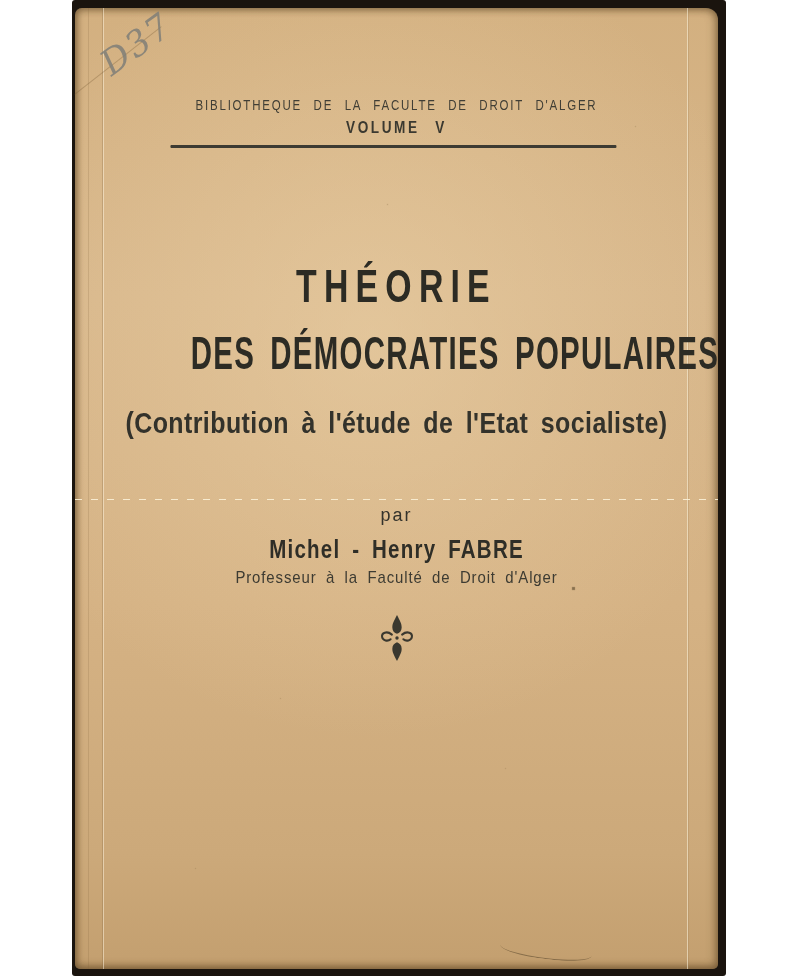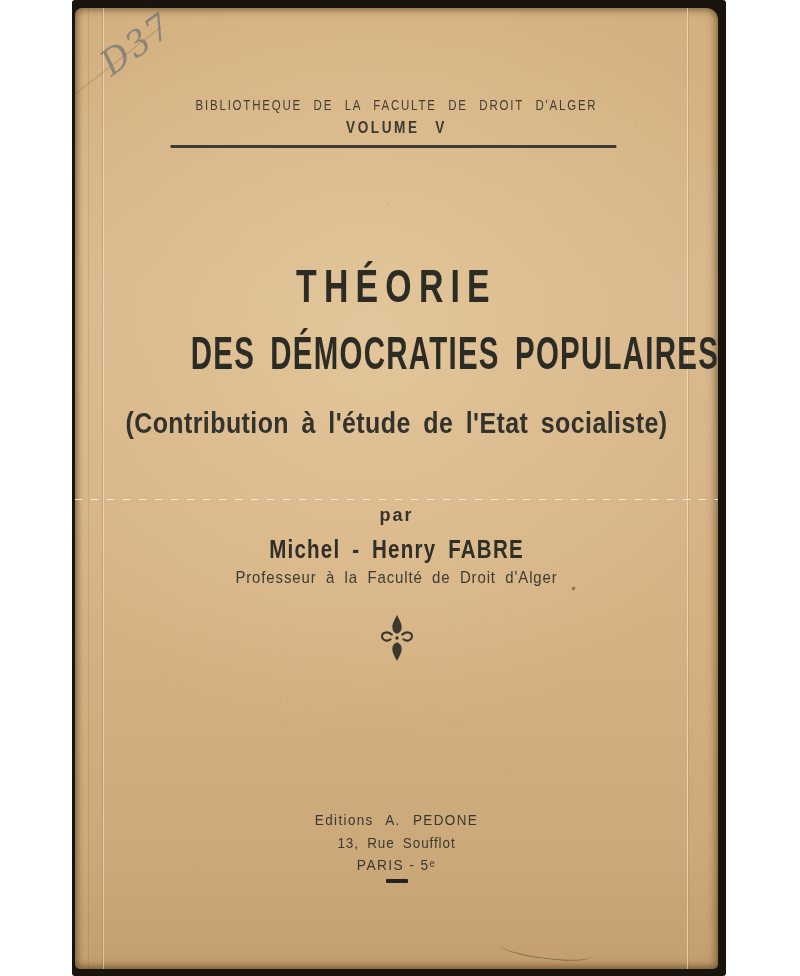--- a/index.html
+++ b/index.html
@@ -46,21 +46,21 @@
   .volume{top:111px;font-size:16px;font-weight:bold;letter-spacing:3px;word-spacing:11px;
           color:#3b3930;transform:scaleX(.85);}
   .rule{position:absolute;top:137px;left:50%;width:446px;height:3px;background:#3d3b33;
         transform:translateX(-50.8%);border-radius:1px;}
   .title1{top:250px;font-size:47px;font-weight:bold;letter-spacing:10px;color:#2c2b24;
           transform:scaleX(.72);}
   .title2{top:318px;font-size:46px;font-weight:bold;letter-spacing:2px;word-spacing:9px;
           color:#2c2b24;transform:scaleX(.64);}
   .subtitle{top:399px;font-size:29px;font-weight:bold;letter-spacing:.5px;word-spacing:6px;
             color:#33322b;transform:scaleX(.86);}
-  .par{top:497px;font-size:18px;font-weight:bold;letter-spacing:2px;color:#33322b;}
+  .par{top:497px;font-size:18px;font-weight:normal;letter-spacing:2px;color:#33322b;}
   .author{top:527px;font-size:25px;font-weight:bold;letter-spacing:1.5px;word-spacing:6px;
           color:#2f2e27;transform:scaleX(.82);}
   .role{top:560px;font-size:17px;letter-spacing:1px;word-spacing:5px;color:#3d3b32;
         transform:scaleX(.88);}
   .orn{position:absolute;top:606px;left:50%;transform:translateX(-50%);}
   .pub{position:absolute;top:803px;left:0;right:0;text-align:center;color:#3a382f;}
   .pub .pline1{font-size:15px;letter-spacing:1.5px;word-spacing:8px;margin-bottom:6px;transform:scaleX(.9);}
   .pub .pline2{font-size:15px;letter-spacing:1px;word-spacing:4px;margin-bottom:5px;transform:scaleX(.9);}
   .pub .pline3{font-size:15px;letter-spacing:1.5px;transform:scaleX(.92);}
   .pubdash{width:22px;height:4px;background:#23221c;margin:6px auto 0;border-radius:1px;}
@@ -105,24 +105,18 @@
       <div class="line role">Professeur à la Faculté de Droit d'Alger</div>
 
       <svg class="orn" width="34" height="48" viewBox="0 0 40 56" fill="#3a382f">
         <path d="M20 1 C16.5 8 14.5 11 14.5 15.5 C14.5 19.5 17 22 20 23 C23 22 25.5 19.5 25.5 15.5 C25.5 11 23.5 8 20 1 Z"></path>
         <path d="M20 55 C16.5 48 14.5 45 14.5 40.5 C14.5 36.5 17 34 20 33 C23 34 25.5 36.5 25.5 40.5 C25.5 45 23.5 48 20 55 Z"></path>
         <path d="M14 24 C8 19 1.5 22 2.5 27 C3.3 31 9 32.5 12.5 29.5" fill="none" stroke="#3a382f" stroke-width="2.4" stroke-linecap="round"></path>
         <path d="M26 24 C32 19 38.5 22 37.5 27 C36.7 31 31 32.5 27.5 29.5" fill="none" stroke="#3a382f" stroke-width="2.4" stroke-linecap="round"></path>
         <circle cx="20" cy="28" r="2"></circle>
       </svg>
 
-      <div class="pub">
-        <div class="pline1">Editions A. PEDONE</div>
-        <div class="pline2">13, Rue Soufflot</div>
-        <div class="pline3">PARIS - 5ᵉ</div>
-        <div class="pubdash"></div>
-      </div>
 
     </div>
   </div>
 
 
 </div>
 
 </body></html>

